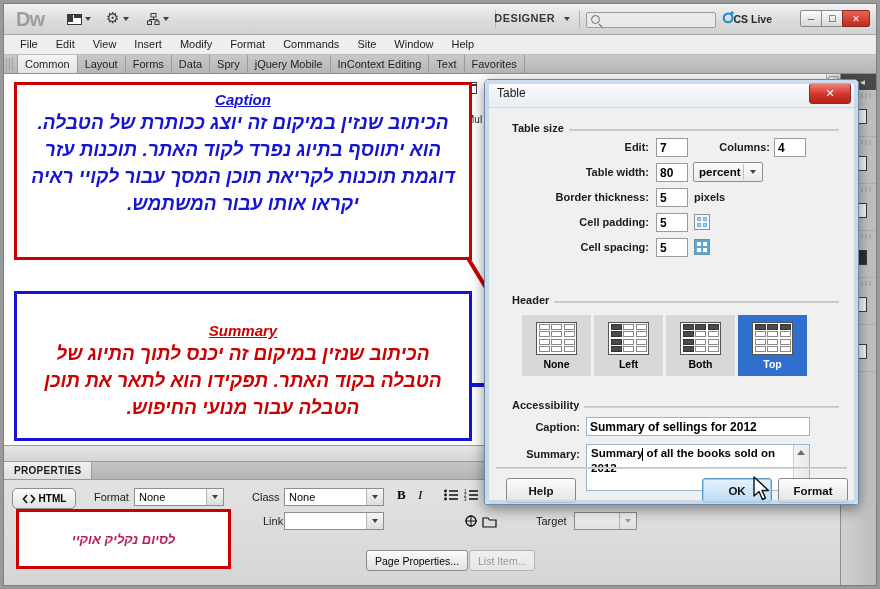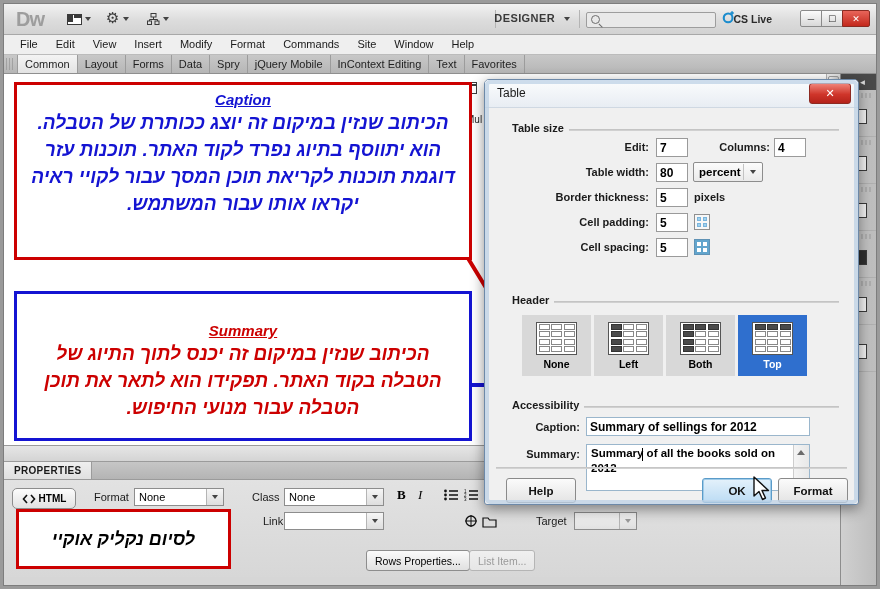--- a/index.html
+++ b/index.html
@@ -139,21 +139,21 @@
   .anno.blue{border:3px solid #1414d2;}
   .anno-title{font-weight:bold;font-style:italic;text-decoration:underline;
     font-size:15px;margin:6px 8px 2px;}
   .anno-body{font-weight:bold;font-style:italic;font-size:19px;line-height:1.42;
     direction:rtl;text-align:center;padding:0 7px;}
   .t-blue{color:#1414d2;}
   .t-red{color:#cc0000;}
 
   .anno-small{position:absolute;background:#fff;border:3px solid #cc0000;z-index:35;
     display:flex;align-items:center;justify-content:center;box-sizing:border-box;}
-  .anno-small span{font-weight:bold;font-style:italic;font-size:18px;color:#000000;direction:rtl;}
+  .anno-small span{font-weight:bold;font-style:italic;font-size:13px;color:#be185d;direction:rtl;}
 
   .arrowsvg{position:absolute;z-index:29;pointer-events:none;}
 
   
   .dialog{position:absolute;left:480px;top:75px;width:375px;height:426px;z-index:60;
     background:#f0f0f0;border:1px solid #6d89a8;border-radius:5px 5px 3px 3px;
     box-shadow:0 4px 14px rgba(0,0,0,.45);box-sizing:border-box;}
   .dlg-frame{position:absolute;left:0;top:0;right:0;bottom:0;
     border:4px solid rgba(190,210,230,.75);border-radius:5px;box-sizing:border-box;pointer-events:none;}
   .dlg-title{position:absolute;left:0;top:0;right:0;height:28px;
@@ -390,21 +390,21 @@
       </svg>
 
       <span class="lbl" style="left:532px;top:35px;">Target</span>
       <div class="combo flat" style="left:570px;top:32px;width:63px;">
         <span></span>
         <span class="cbtn">
               <span class="caret" style="border-top-color:#9a9a9a"></span>
             </span>
       </div>
 
-      <div class="pbtn" style="left:362px;top:70px;">Rows Properties...</div>
+      <div class="pbtn" style="left:362px;top:70px;">Page Properties...</div>
       <div class="pbtn disabled" style="left:465px;top:70px;">List Item...</div>
     </div>
   </div>
 
   <svg class="arrowsvg" style="left:430px;top:245px;width:140px;height:120px;" viewBox="0 0 140 120">
     <path d="M2 6 L32 6 L82 88" stroke="#cc0000" stroke-width="4" fill="none"></path>
     <path d="M72 72 L92 100 L62 94 Z" fill="#cc0000"></path>
   </svg>
   <svg class="arrowsvg" style="left:430px;top:368px;width:110px;height:26px;" viewBox="0 0 110 26">
     <path d="M2 2 L2 24 M2 13 L78 13" stroke="#1414d2" stroke-width="4" fill="none"></path>

